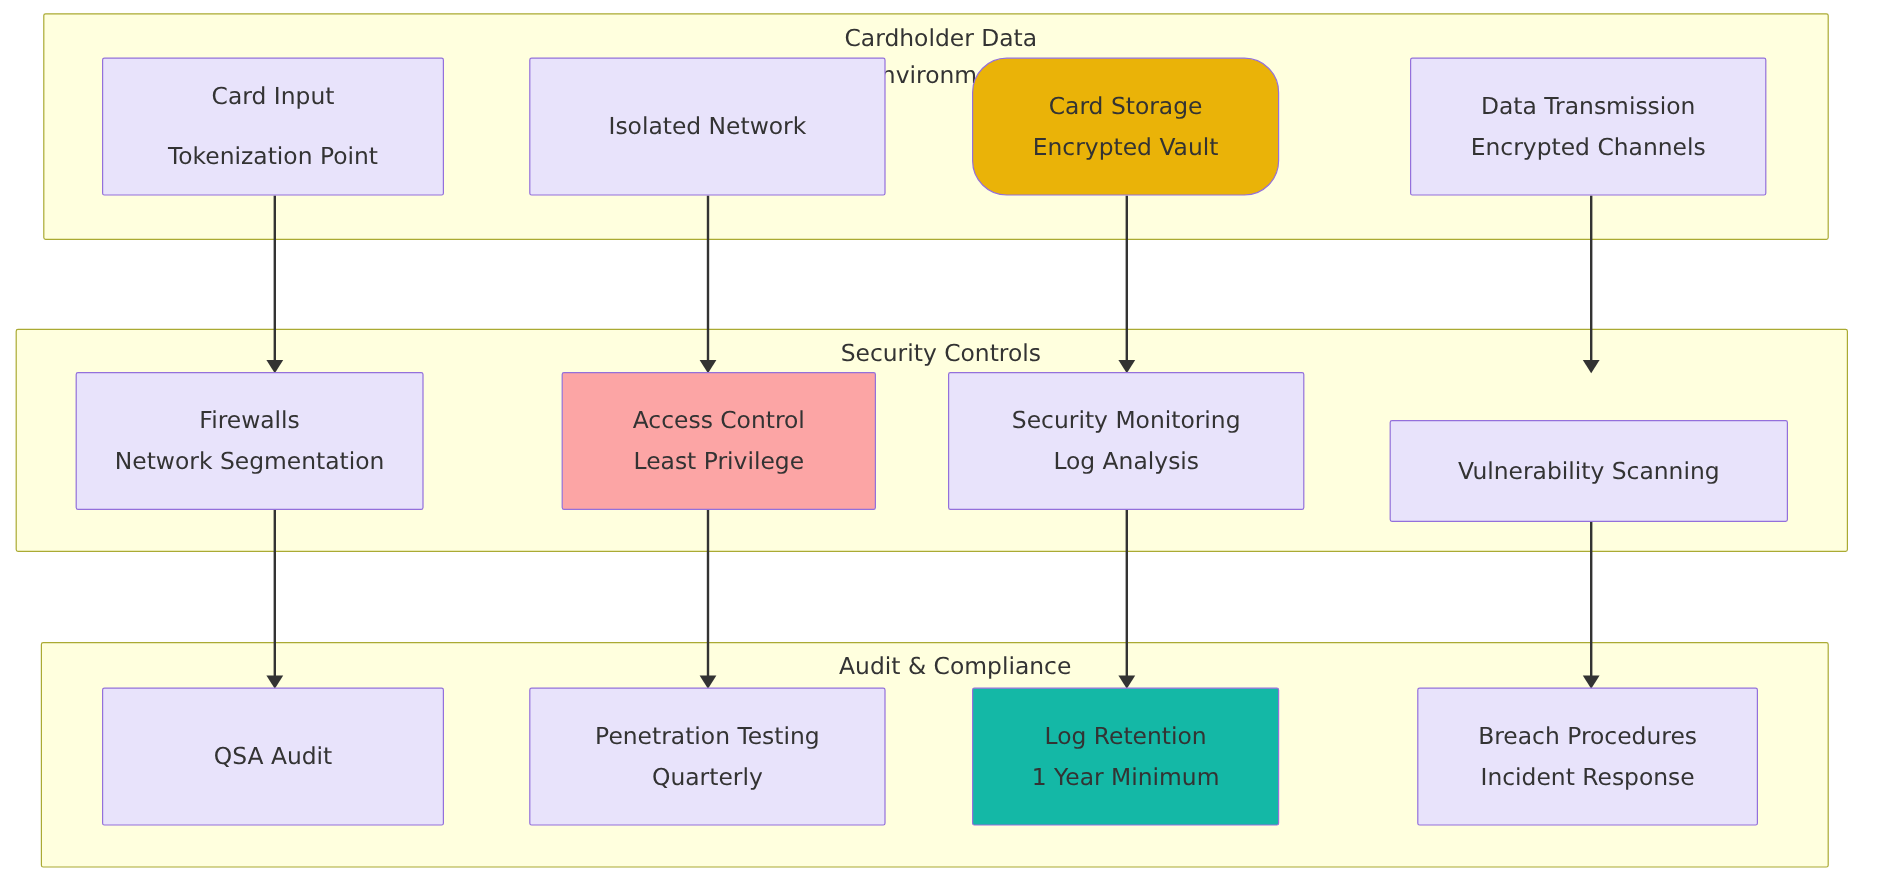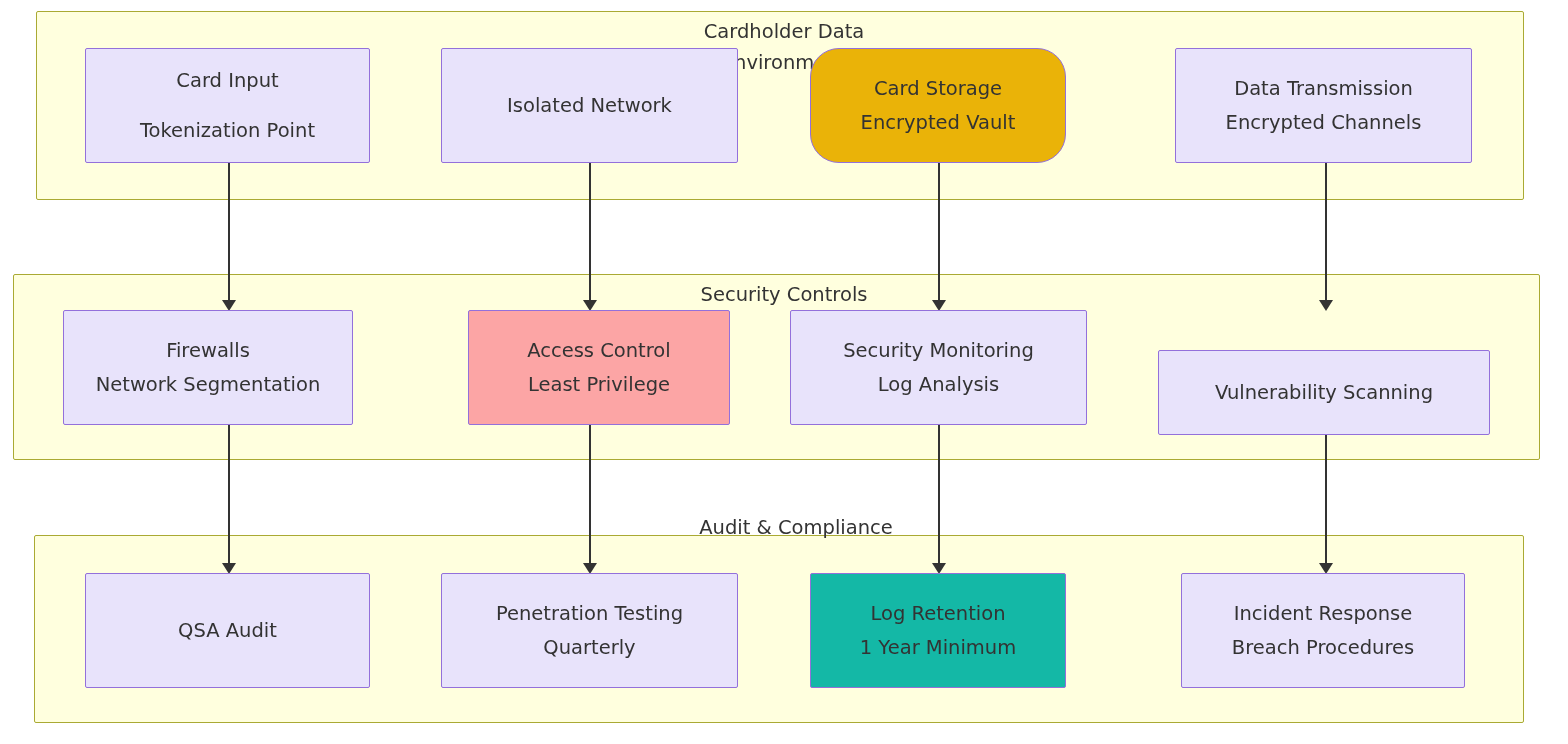--- a/index.html
+++ b/index.html
@@ -70,21 +70,21 @@
 <body>
 
 <div id="canvas">
   <div id="clusters">
       <div class="cluster" style="left: 36px; top: 11px; width: 1488px; height: 189px; background: rgb(255, 255, 222); border-color: rgb(170, 170, 51);"></div>
       <div class="cluster-label" style="top: 16px;">Cardholder Data
 Environment</div>
       <div class="cluster" style="left: 13px; top: 274px; width: 1527px; height: 186px; background: rgb(255, 255, 222); border-color: rgb(170, 170, 51);"></div>
       <div class="cluster-label" style="top: 279px;">Security Controls</div>
       <div class="cluster" style="left: 34px; top: 535px; width: 1490px; height: 188px; background: rgb(255, 255, 222); border-color: rgb(170, 170, 51);"></div>
-      <div class="cluster-label" style="top: 512px; margin-left: 24px;">Audit &amp; Compliance</div>
+      <div class="cluster-label" style="top: 540px; margin-left: 24px;">Audit &amp; Compliance</div>
     </div>
   <div id="edges" class="layer-edges">
       <div class="edge-line" style="left: 228px; top: 163px; height: 138px; background: rgb(51, 51, 51);"></div>
       <div class="edge-head" style="left: 221.8px; top: 300px; border-top-color: rgb(51, 51, 51);"></div>
       <div class="edge-line" style="left: 589px; top: 163px; height: 138px; background: rgb(51, 51, 51);"></div>
       <div class="edge-head" style="left: 582.8px; top: 300px; border-top-color: rgb(51, 51, 51);"></div>
       <div class="edge-line" style="left: 938px; top: 163px; height: 138px; background: rgb(51, 51, 51);"></div>
       <div class="edge-head" style="left: 931.8px; top: 300px; border-top-color: rgb(51, 51, 51);"></div>
       <div class="edge-line" style="left: 1325px; top: 163px; height: 138px; background: rgb(51, 51, 51);"></div>
       <div class="edge-head" style="left: 1318.8px; top: 300px; border-top-color: rgb(51, 51, 51);"></div>
@@ -133,17 +133,17 @@
       </div>
       <div class="node" style="left: 441px; top: 573px; width: 297px; height: 115px; background: rgb(232, 227, 251); border-color: rgb(147, 112, 219);">
         <div class="node-line">Penetration Testing</div>
         <div class="node-line">Quarterly</div>
       </div>
       <div class="node" style="left: 810px; top: 573px; width: 256px; height: 115px; background: #14b8a6; border-color: rgb(147, 112, 219);">
         <div class="node-line">Log Retention</div>
         <div class="node-line">1 Year Minimum</div>
       </div>
       <div class="node" style="left: 1181px; top: 573px; width: 284px; height: 115px; background: rgb(232, 227, 251); border-color: rgb(147, 112, 219);">
+        <div class="node-line">Breach Procedures</div>
         <div class="node-line">Incident Response</div>
-        <div class="node-line">Breach Procedures</div>
       </div>
     </div>
 </div>
 
 </body></html>

